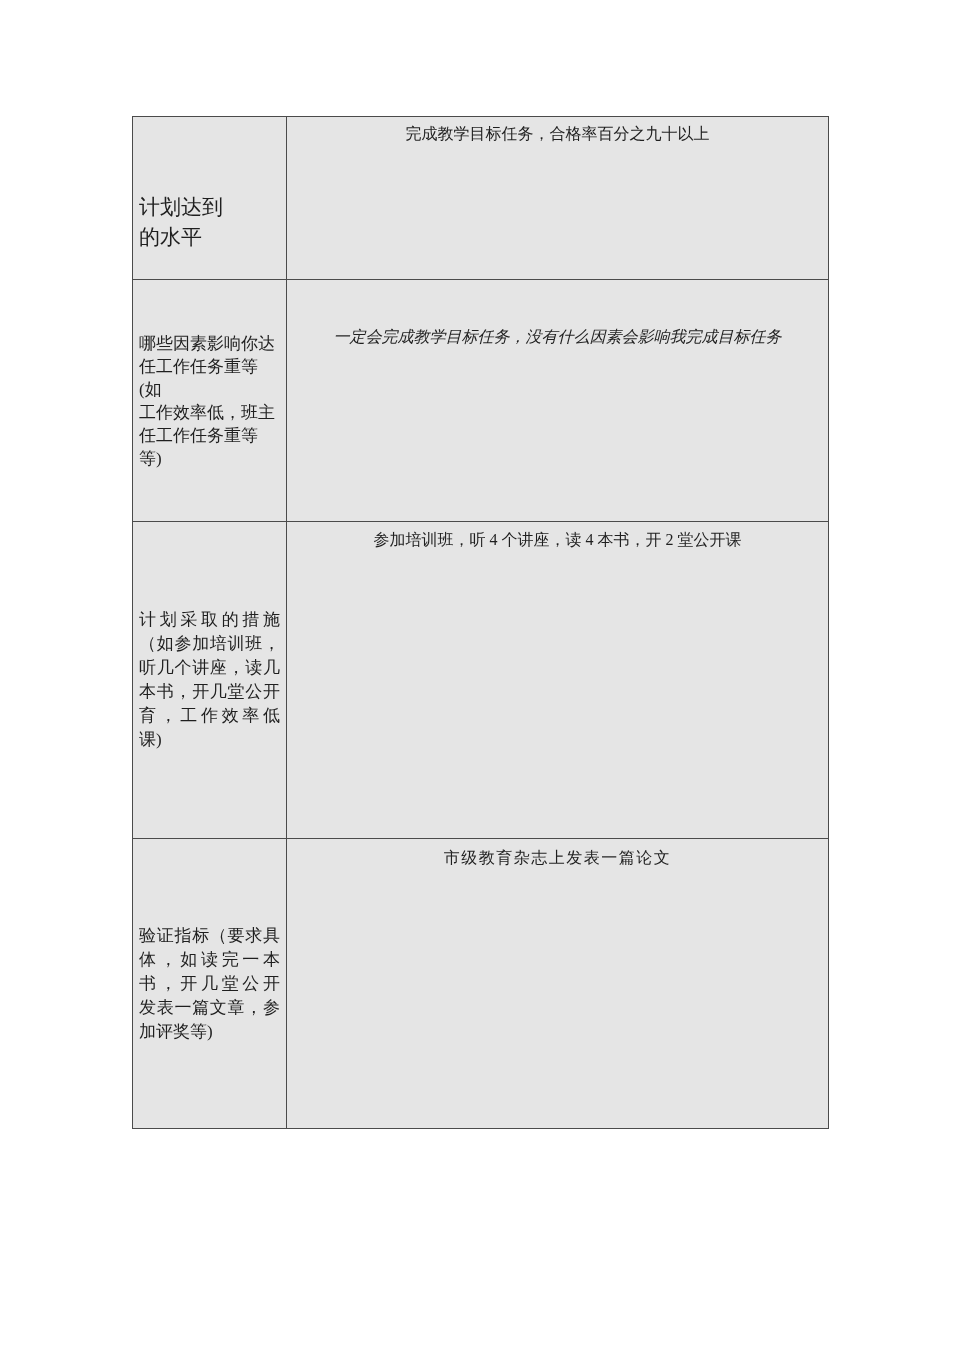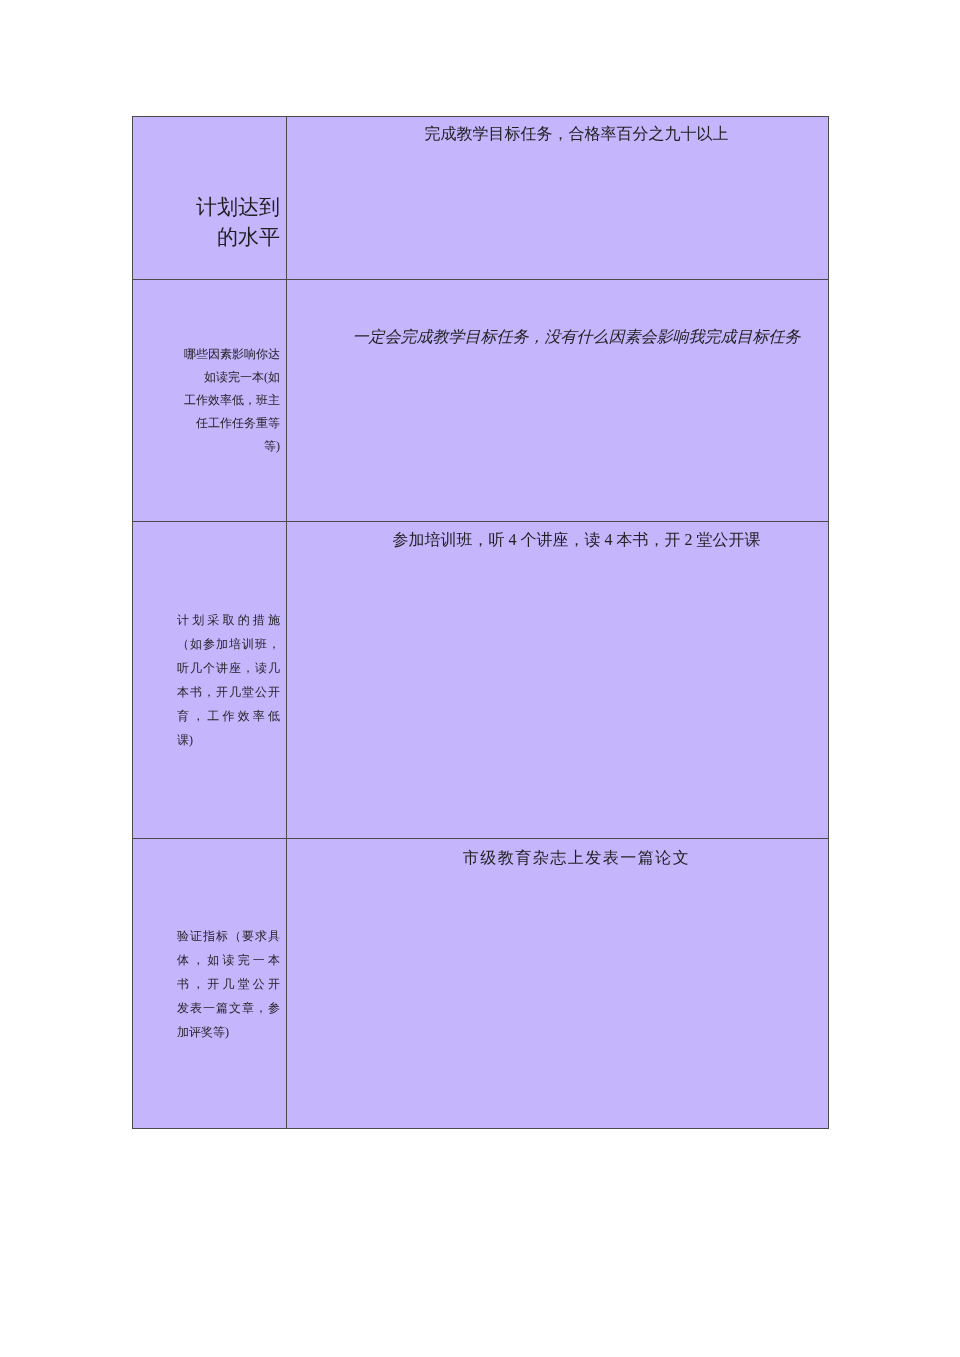--- a/index.html
+++ b/index.html
@@ -17,39 +17,38 @@
   }
   table.form-table {
     position: absolute;
     left: 132px; top: 116px;
     width: 696px;
     border-collapse: collapse;
     table-layout: fixed;
   }
   .form-table td {
     border: 1.5px solid #4b4b4b;
-    background: #c4b5fd;
-    padding-left: 38px;
+    background: #e5e5e5;
   }
   col.col-label  { width: 154px; }
   col.col-answer { width: 542px; }
 
   tr.r1 td { height: 163px; }
   tr.r2 td { height: 242px; }
   tr.r3 td { height: 317px; }
   tr.r4 td { height: 290px; }
 
   
   td.label-cell { vertical-align: middle; }
   .label-block {
-    font-size: 12px;
+    font-size: 17px;
     line-height: 23px;
     padding: 0 6px;
   }
-  .lbl-line { text-align: right; }
+  .lbl-line { text-align: left; }
   
   .lbl-line.j  { text-align: justify; text-align-last: justify; }
   .lbl-line.last { text-align: left; text-align-last: left; }
   tr.r3 .label-block, tr.r4 .label-block { line-height: 24px; }
   
   tr.r1 .label-block {
     font-size: 21px;
     line-height: 30px;
     padding-top: 48px;
   }
@@ -94,21 +93,21 @@
         </td>
         <td class="answer-cell">
           <div class="answer">完成教学目标任务，合格率百分之九十以上</div>
         </td>
       </tr>
 
       <tr class="r2">
         <td class="label-cell">
           <div class="label-block">
             <div class="lbl-line">哪些因素影响你达</div>
-            <div class="lbl-line">如读完一本(如</div>
+            <div class="lbl-line">任工作任务重等(如</div>
             <div class="lbl-line">工作效率低，班主</div>
             <div class="lbl-line">任工作任务重等</div>
             <div class="lbl-line">等)</div>
           </div>
         </td>
         <td class="answer-cell">
           <div class="answer">一定会完成教学目标任务，没有什么因素会影响我完成目标任务</div>
         </td>
       </tr>
 

